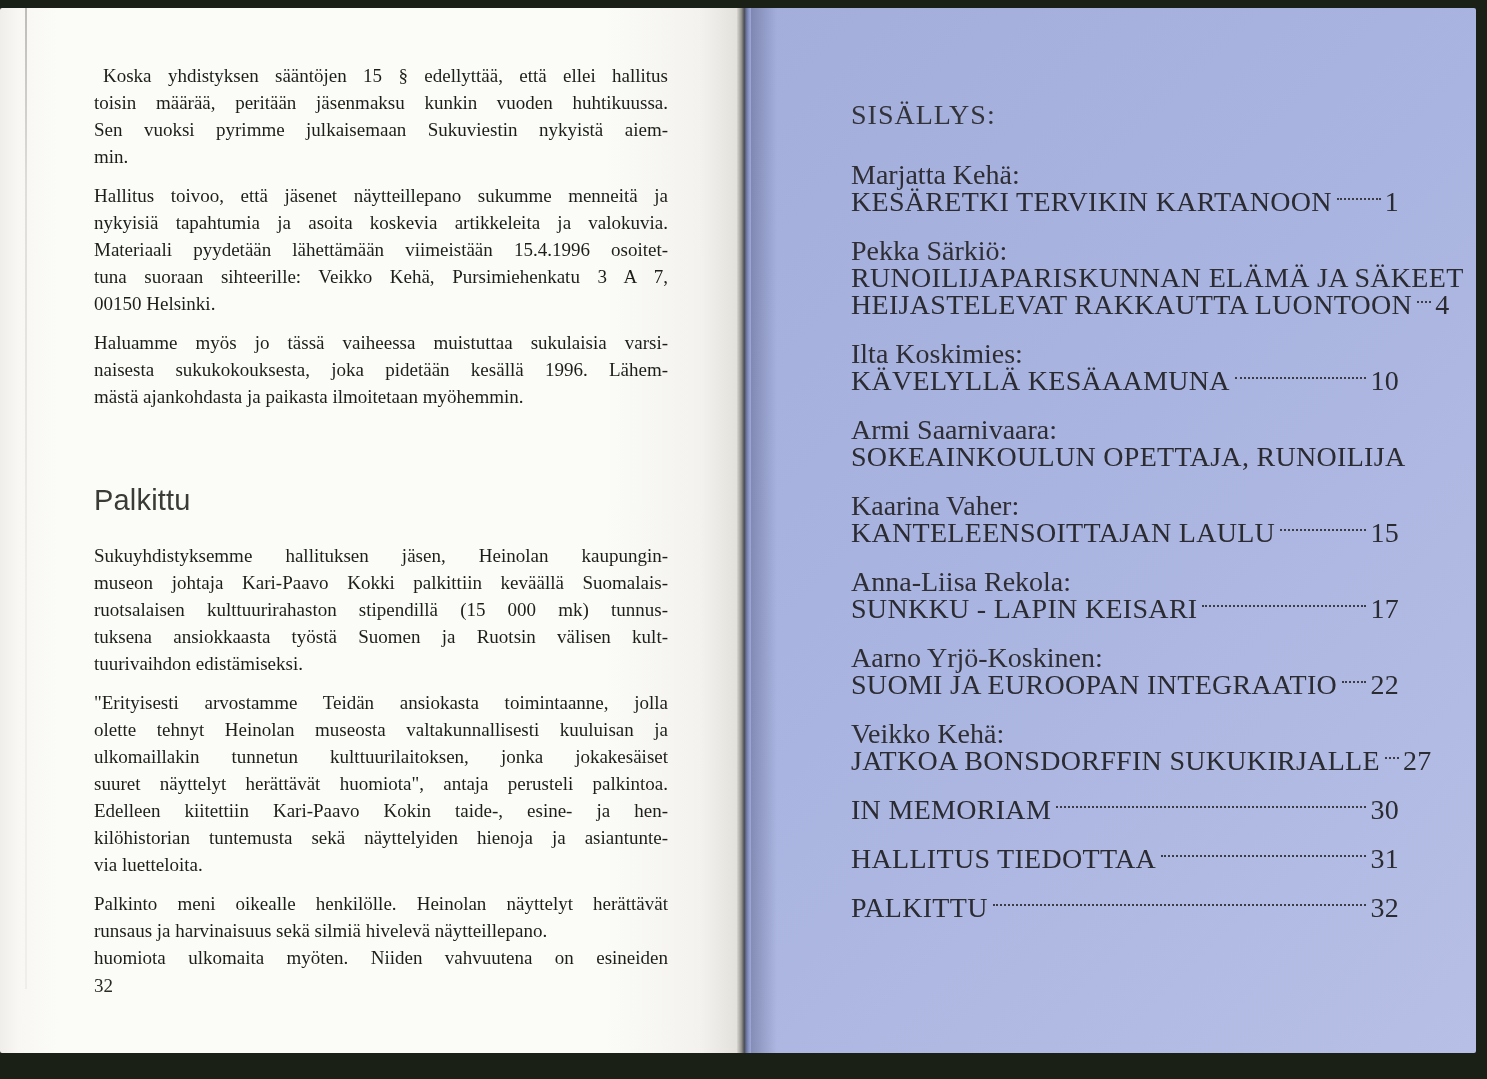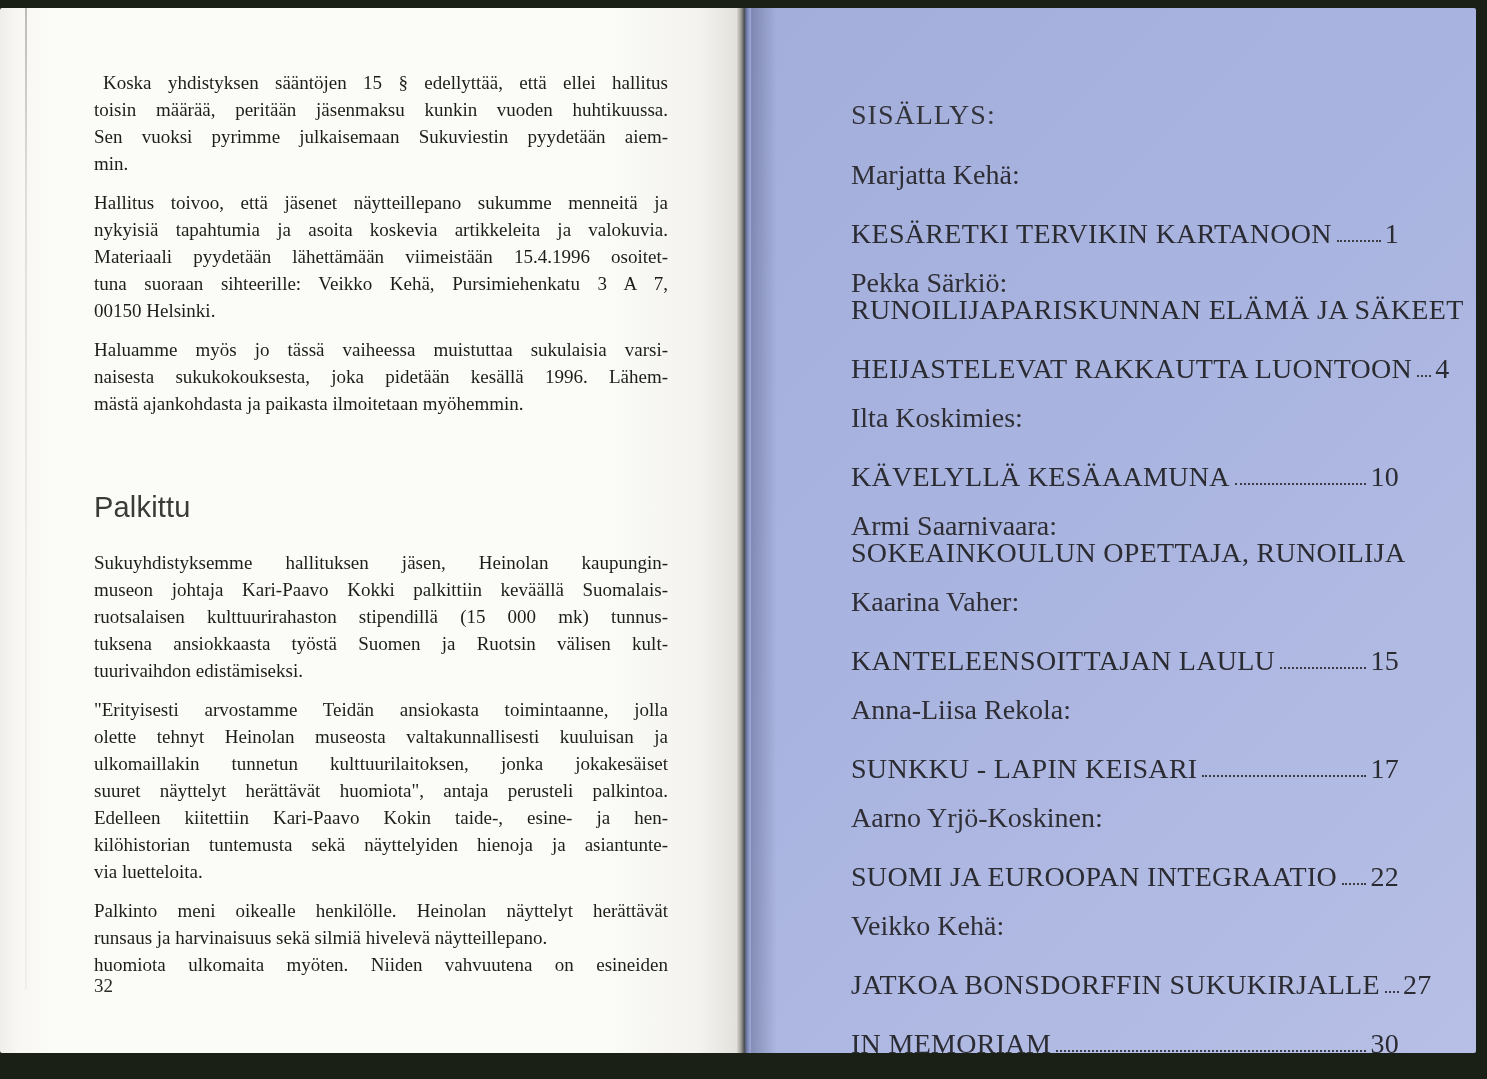--- a/index.html
+++ b/index.html
@@ -19,21 +19,21 @@
     border-radius:2px 0 0 2px;
     color:#1d1d1a;
   }
   .under-edge{
     position:absolute;left:25px;top:0;bottom:64px;width:2px;
     background:linear-gradient(180deg,#8d8b86 0%,#c9c7c2 18%,#e7e6e2 60%,#e7e6e2 100%);
     opacity:.55;
   }
   .left-body{
     position:absolute;left:94px;top:54px;width:574px;
-    font-size:19px;line-height:27px;margin-top:7px;
+    font-size:19px;line-height:27px;
   }
   .para{margin:0 0 12px 0;}
   .jl{text-align:justify;text-align-last:justify;}
   .jl.last{text-align-last:left;}
   .jl.ind{text-indent:9px;}
   .left-heading{
     font-family:"Liberation Sans", sans-serif;
     font-size:29px;font-weight:400;color:#3b3b36;
     margin:74px 0 26px 0;line-height:32px;letter-spacing:.2px;
   }
@@ -58,42 +58,42 @@
     pointer-events:none;
   }
   .toc{
     position:absolute;left:100px;top:93px;width:548px;
     font-size:28px;line-height:27px;
   }
   .toc-header{letter-spacing:1px;margin:0 0 33px 0;color:#33333a;}
   .entry{margin:0 0 22px 0;}
   .author{color:#2e2e34;}
   .trow{letter-spacing:.3px;color:#2b2b32;}
-  .trow.leadered{display:flex;align-items:flex-end;margin-top:32px;}
+  .trow.leadered{display:flex;align-items:center;}
   .ttext{white-space:nowrap;}
   .dots{
     flex:1 1 auto;min-width:14px;
     border-bottom:2.4px dotted #3c3c44;
     margin:0 4px 5px 5px;
   }
   .pg{white-space:nowrap;}
 </style>
 </head>
 <body>
 
 <div class="book">
 
   <section class="page-left">
     <div class="under-edge"></div>
     <div class="left-body">
       <div id="paras-top">
           <div class="para">
             <div class="jl ind">Koska yhdistyksen sääntöjen 15 § edellyttää, että ellei hallitus</div>
             <div class="jl">toisin määrää, peritään jäsenmaksu kunkin vuoden huhtikuussa.</div>
-            <div class="jl">Sen vuoksi pyrimme julkaisemaan Sukuviestin pyydetään aiem-</div>
+            <div class="jl">Sen vuoksi pyrimme julkaisemaan Sukuviestin nykyistä aiem-</div>
             <div class="jl last">min.</div>
           </div>
           <div class="para">
             <div class="jl">Hallitus toivoo, että jäsenet näytteillepano sukumme menneitä ja</div>
             <div class="jl">nykyisiä tapahtumia ja asoita koskevia artikkeleita ja valokuvia.</div>
             <div class="jl">Materiaali pyydetään lähettämään viimeistään 15.4.1996 osoitet-</div>
             <div class="jl">tuna suoraan sihteerille: Veikko Kehä, Pursimiehenkatu 3 A 7,</div>
             <div class="jl last">00150 Helsinki.</div>
           </div>
           <div class="para">
@@ -199,20 +199,27 @@
           </div>
           <div class="entry">
             <div class="trow leadered">
               <span class="ttext">IN MEMORIAM</span>
               <span class="dots"></span>
               <span class="pg">30</span>
             </div>
           </div>
           <div class="entry">
             <div class="trow leadered">
+              <span class="ttext">HALLITUS TIEDOTTAA</span>
+              <span class="dots"></span>
+              <span class="pg">31</span>
+            </div>
+          </div>
+          <div class="entry">
+            <div class="trow leadered">
               <span class="ttext">PALKITTU</span>
               <span class="dots"></span>
               <span class="pg">32</span>
             </div>
           </div>
         </div>
     </div>
   </section>
 
 </div>

